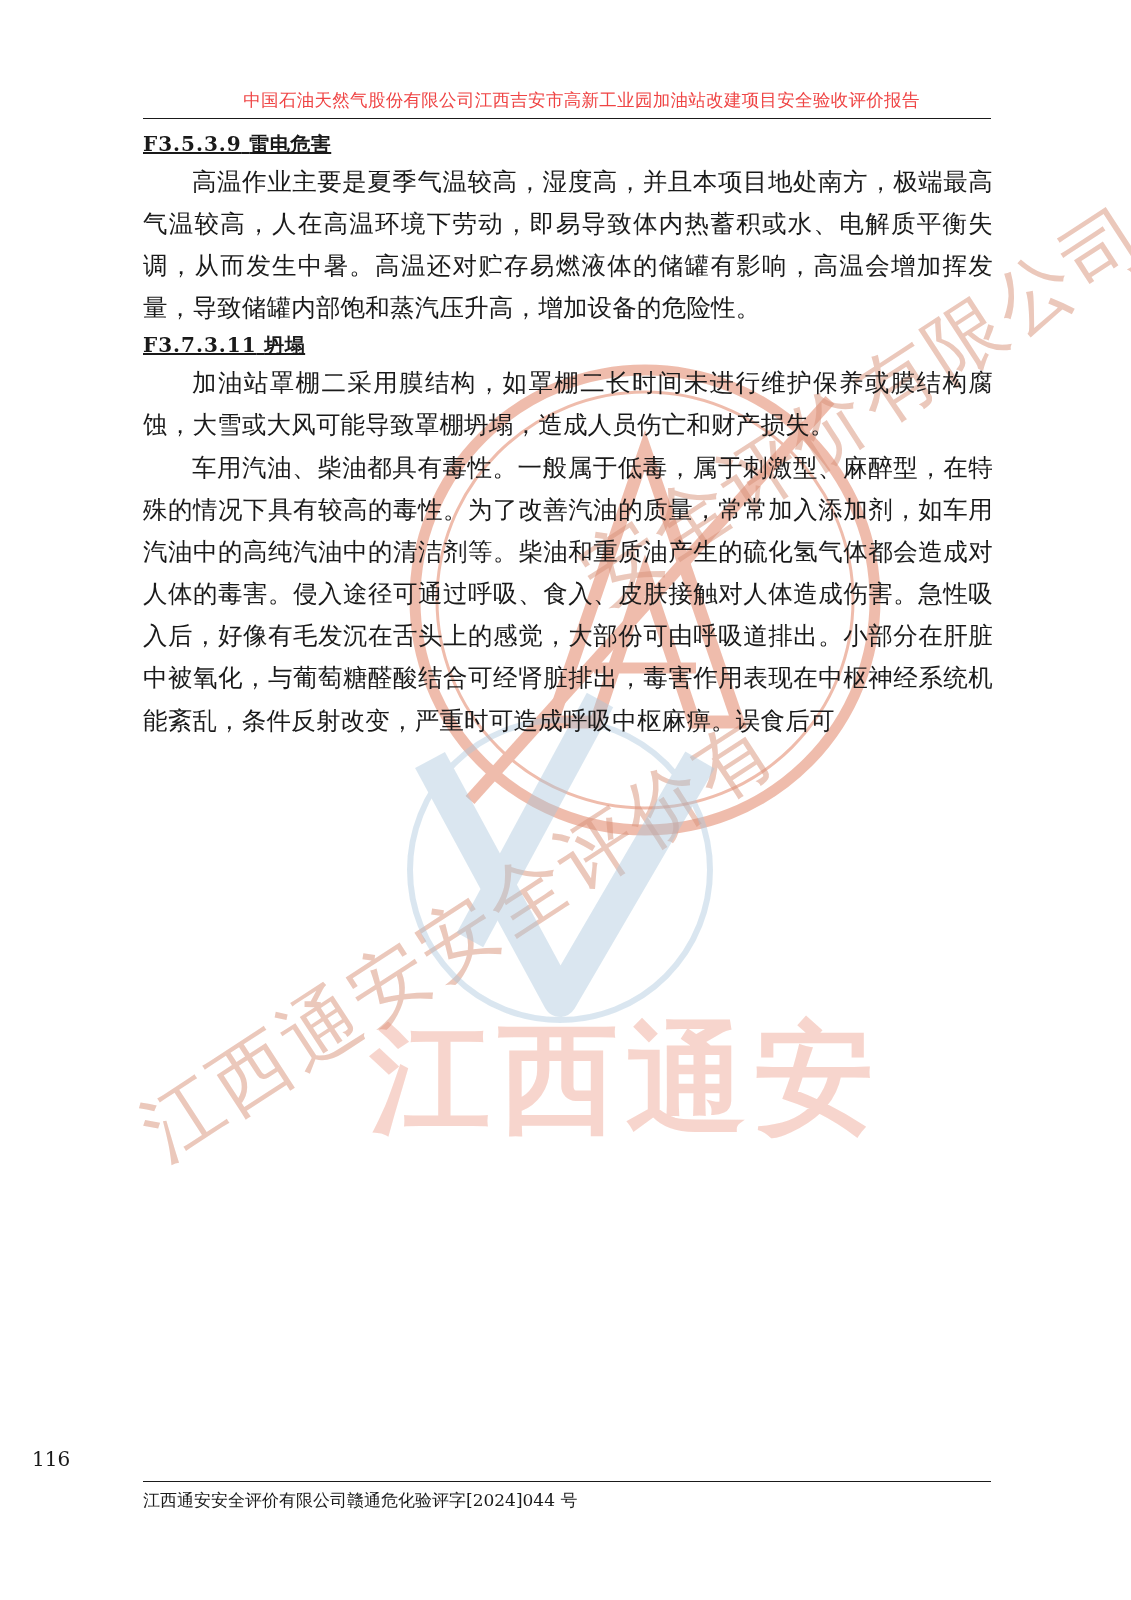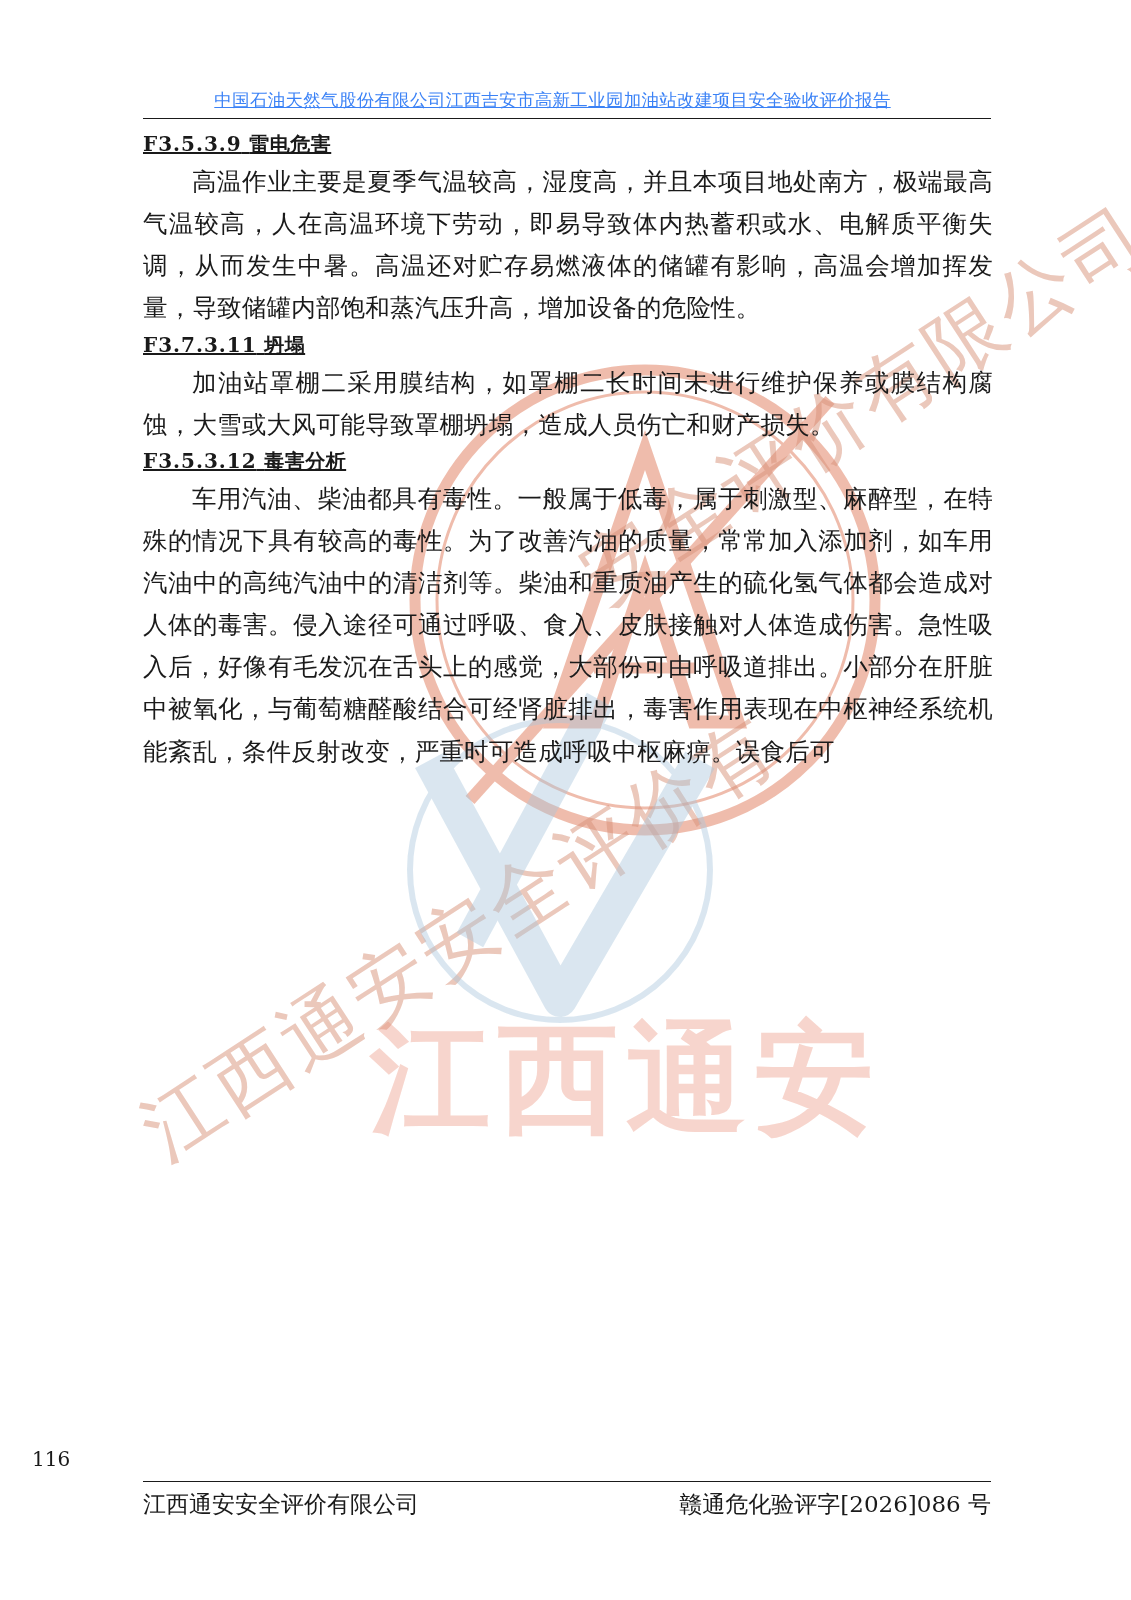--- a/index.html
+++ b/index.html
@@ -22,29 +22,28 @@
     position: absolute;
     left: 0; top: 0;
     width: 1131px; height: 1600px;
     pointer-events: none;
     z-index: 5;
   }
 
   
   .header {
     position: absolute;
-    left: 130px;
+    left: 159px;
     top: 88px;
     width: 845px;
     text-align: center;
     font-size: 17.5px;
     letter-spacing: 0.3px;
-    color: #3b82f6;
+    color: #ef4444;
     z-index: 10;
-    text-decoration: underline;
   }
   .header-rule {
     position: absolute;
     left: 143px;
     top: 118px;
     width: 848px;
     border-top: 1.6px solid #1a1a1a;
     z-index: 10;
   }
 
@@ -97,22 +96,22 @@
     width: 848px;
     border-top: 1.3px solid #1a1a1a;
     z-index: 10;
   }
   .footer {
     position: absolute;
     left: 143px;
     top: 1489px;
     width: 848px;
     display: flex;
-    justify-content: space-between;
-    font-size: 23px;
+    justify-content: flex-start;
+    font-size: 17px;
     z-index: 10;
   }
   .footer-left, .footer-right { white-space: nowrap; }
 </style>
 </head>
 <body>
 
 <div class="page">
 
   <svg class="watermark" viewBox="0 0 1131 1600">
@@ -161,28 +160,24 @@
     </h2>
 
     <p class="para">高温作业主要是夏季气温较高，湿度高，并且本项目地处南方，极端最高气温较高，人在高温环境下劳动，即易导致体内热蓄积或水、电解质平衡失调，从而发生中暑。高温还对贮存易燃液体的储罐有影响，高温会增加挥发量，导致储罐内部饱和蒸汽压升高，增加设备的危险性。</p>
 
     <h2 class="sec">
       <span class="num">F3.7.3.11</span>
       <span class="ttl">坍塌</span>
     </h2>
     <p class="para">加油站罩棚二采用膜结构，如罩棚二长时间未进行维护保养或膜结构腐蚀，大雪或大风可能导致罩棚坍塌，造成人员伤亡和财产损失。</p>
 
-    <h2 class="sec">
-      <span class="num">F3.5.3.12</span>
-      <span class="ttl">毒害分析</span>
-    </h2>
     <p class="para tight">车用汽油、柴油都具有毒性。一般属于低毒，属于刺激型、麻醉型，在特殊的情况下具有较高的毒性。为了改善汽油的质量，常常加入添加剂，如车用汽油中的高纯汽油中的清洁剂等。柴油和重质油产生的硫化氢气体都会造成对人体的毒害。侵入途径可通过呼吸、食入、皮肤接触对人体造成伤害。急性吸入后，好像有毛发沉在舌头上的感觉，大部份可由呼吸道排出。小部分在肝脏中被氧化，与葡萄糖醛酸结合可经肾脏排出，毒害作用表现在中枢神经系统机能紊乱，条件反射改变，严重时可造成呼吸中枢麻痹。误食后可</p>
 
   </div>
 
   <div class="page-number">116</div>
   <div class="footer-rule"></div>
   <div class="footer">
     <span class="footer-left">江西通安安全评价有限公司</span>
-    <span class="footer-right">赣通危化验评字[2026]086 号</span>
+    <span class="footer-right">赣通危化验评字[2024]044 号</span>
   </div>
 
 </div>
 
 </body></html>

